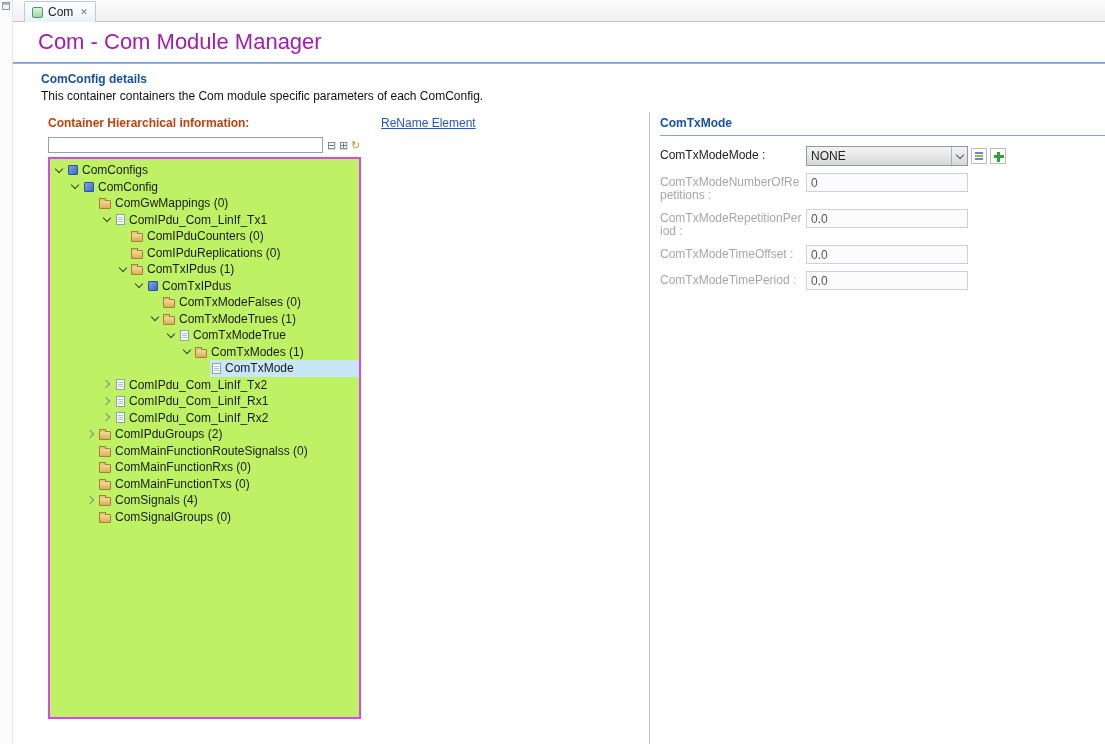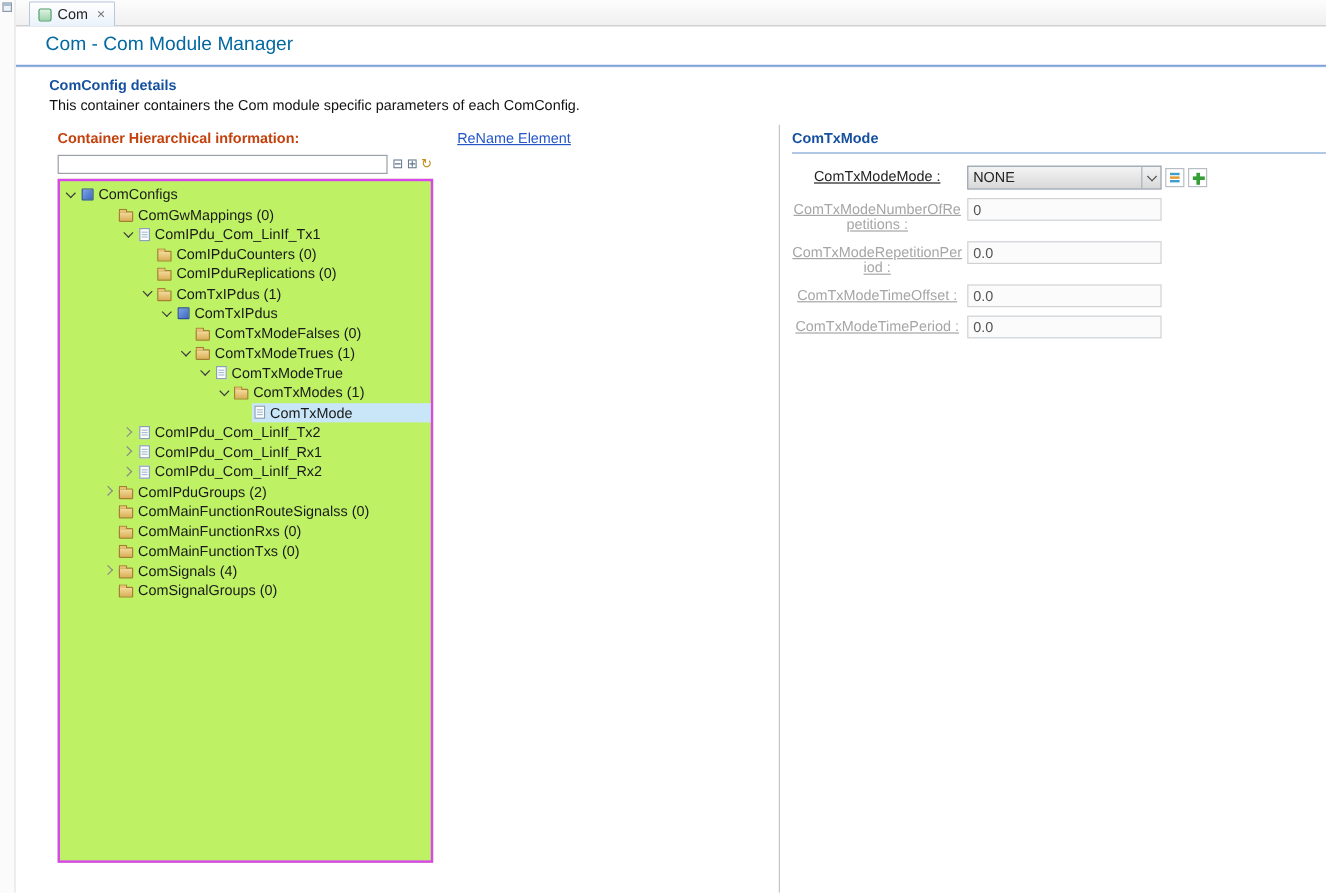--- a/index.html
+++ b/index.html
@@ -18,21 +18,21 @@
   .main { flex:1; display:flex; flex-direction:column; min-width:0; }
 
   
   .tabbar { height:22px; background:linear-gradient(#fdfdfd,#f0f0f0); border-bottom:1px solid #c6c6c6; display:flex; align-items:flex-end; padding-left:11px; flex:none; }
   .tab { height:21px; display:flex; align-items:center; gap:5px; padding:0 7px; background:linear-gradient(#ffffff,#e9f2fb); border:1px solid #b9c9dd; border-bottom:none; border-radius:2px 2px 0 0; margin-bottom:-1px; cursor:default; }
   .tab-icon { width:11px; height:11px; background:linear-gradient(#dff2e4,#9fd4ac); border:1px solid #4a9a62; border-radius:2px; flex:none; }
   .tab-label { color:#222; }
   .tab-close { color:#777; font-size:9px; line-height:9px; margin-left:2px; cursor:pointer; }
 
   
-  .page-title { font-size:16px; font-weight:normal; color:#0369a1; margin:7px 0 7px 25px; }
+  .page-title { font-size:22px; font-weight:normal; color:#a21caf; margin:7px 0 7px 25px; }
   .title-rule { height:2px; background:linear-gradient(#6a93d4,#a9c2e6); flex:none; }
 
   .section-title { margin:8px 0 3px 28px; font-weight:bold; color:#15509f; }
   .section-desc { margin:0 0 9px 28px; color:#111; }
 
   
   .columns { flex:1; display:flex; margin-left:35px; min-height:0; }
   .left-col { width:313px; display:flex; flex-direction:column; flex:none; min-height:0; }
   .panel-title { font-weight:bold; color:#c2410c; margin:4px 0 7px 0; }
 
@@ -61,21 +61,21 @@
   .middle { width:288px; flex:none; padding-top:4px; }
   .rename-link { color:#2456c8; text-decoration:underline; margin-left:20px; cursor:pointer; display:inline-block; }
 
   .vdiv { width:1px; background:#c4c4c4; flex:none; }
 
   .right-col { flex:1; padding:4px 0 0 10px; display:flex; flex-direction:column; min-width:0; }
   .rtitle { font-weight:bold; color:#15509f; margin-bottom:5px; }
   .rrule { height:1px; background:#7fa2d6; margin-bottom:10px; flex:none; }
 
   .frow { display:flex; align-items:flex-start; margin-bottom:7px; }
-  .flabel { width:146px; flex:none; text-align:center; padding-right:4px; padding-top:3px; line-height:13px; color:#222; word-break:break-all;text-decoration:underline; }
+  .flabel { width:146px; flex:none; text-align:left; padding-right:4px; padding-top:3px; line-height:13px; color:#222; word-break:break-all; }
   .flabel.dim { color:#a6a6a6; }
   .fin { width:162px; height:19px; border:1px solid #c0c4c8; padding:0 4px; font:inherit; color:#333; background:#fff; }
   .fin.dis { color:#555; background:#fbfbfb; border-color:#cfd2d5; }
 
   .combo { width:162px; height:20px; border:1px solid #8e9aa6; background:linear-gradient(#f4f4f4,#d8d8d8); display:flex; align-items:center; cursor:pointer; flex:none;justify-content:space-between; }
   .cval { flex:1; padding-left:4px; color:#222; }
   .carrow { width:16px; height:100%; display:flex; align-items:center; justify-content:center; border-left:1px solid #aab2ba; }
   .carrow::after { content:''; width:5px; height:5px; border-right:1.4px solid #555; border-bottom:1.4px solid #555; transform:rotate(45deg); margin-top:-3px; }
 
   .mini { width:16px; height:16px; border:1px solid #b8bec4; background:#fff; margin-left:3px; margin-top:2px; position:relative; cursor:pointer; flex:none; }
@@ -121,20 +121,27 @@
             </span>
         </div>
         <div class="tree" id="tree">
             <div class="trow" style="padding-left: 3px;">
               <span class="chev expanded"></span>
               <span class="tbox">
                 <span class="ticon config"></span>
                 <span class="tlabel">ComConfigs</span>
               </span>
             </div>
+            <div class="trow" style="padding-left: 19px;">
+              <span class="chev expanded"></span>
+              <span class="tbox">
+                <span class="ticon config"></span>
+                <span class="tlabel">ComConfig</span>
+              </span>
+            </div>
             <div class="trow" style="padding-left: 35px;">
               <span class="chev leaf"></span>
               <span class="tbox">
                 <span class="ticon folder"></span>
                 <span class="tlabel">ComGwMappings (0)</span>
               </span>
             </div>
             <div class="trow" style="padding-left: 51px;">
               <span class="chev expanded"></span>
               <span class="tbox">

